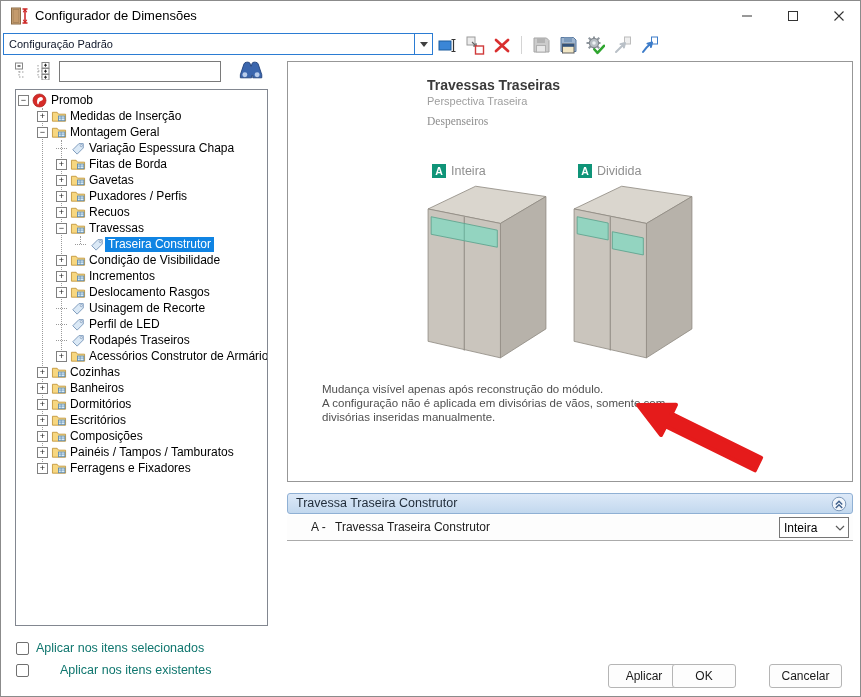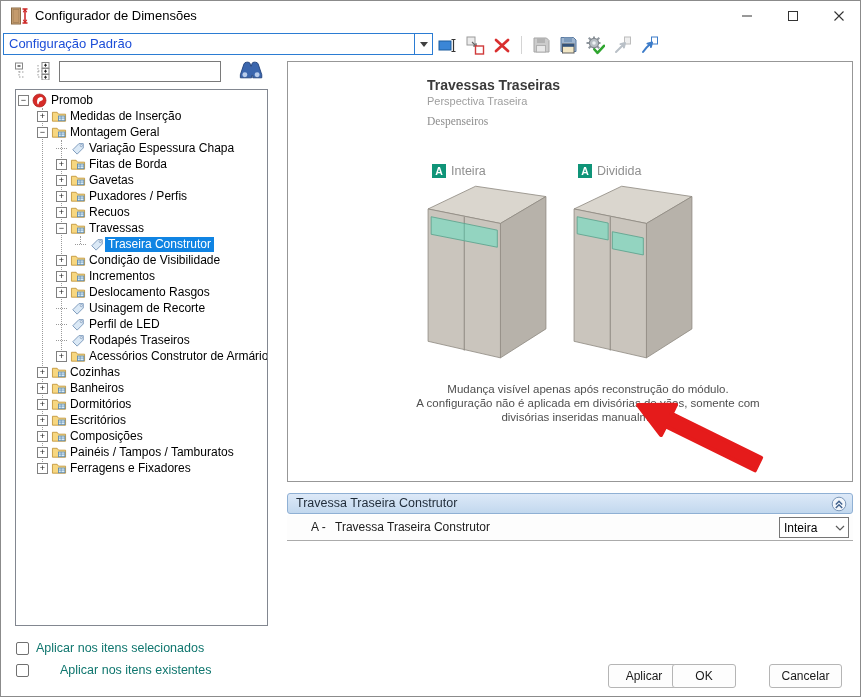--- a/index.html
+++ b/index.html
@@ -9,21 +9,21 @@
     border:1px solid #8b8b8b; overflow:hidden;
   }
   
   .titlebar { position:absolute; left:0; top:0; width:100%; height:30px; background:#fff; }
   .title-icon { position:absolute; left:9px; top:5px; width:20px; height:20px; }
   .title-text { position:absolute; left:34px; top:0; line-height:30px; font-size:13px; color:#000; }
   .winbtn { position:absolute; top:0; width:46px; height:30px; display:flex; align-items:center; justify-content:center; background:transparent; border:none; cursor:default; }
   .winbtn.min { left:723px; } .winbtn.max { left:769px; } .winbtn.close { left:815px; }
   
   .combo { position:absolute; left:2px; top:32px; width:430px; height:22px; border:1px solid #2b7cd3; background:#fff; display:flex; }
-  .combo-text { flex:1; font-size:13px; color:#1d4ed8; line-height:20px; padding-left:5px; overflow:hidden; white-space:nowrap; }
+  .combo-text { flex:1; font-size:11px; color:#0f172a; line-height:20px; padding-left:5px; overflow:hidden; white-space:nowrap; }
   .combo-arrow { width:18px; border-left:1px solid #2b7cd3; display:flex; align-items:center; justify-content:center; }
   .combo-arrow i { width:0; height:0; border-left:4px solid transparent; border-right:4px solid transparent; border-top:5px solid #404040; }
   .toolbar { position:absolute; left:436px; top:33px; height:22px; display:flex; align-items:center; gap:5px; }
   .tool { width:22px; height:22px; border:none; background:transparent; display:flex; align-items:center; justify-content:center; padding:0; }
   .tb-sep { width:1px; height:18px; background:#d4d4d4; margin:0 3px; }
   
   .tree-tool { position:absolute; top:61px; width:18px; height:20px; background:transparent; border:none; padding:0; }
   #collapse-all { left:13px; } #expand-all { left:33px; }
   .search-input { position:absolute; left:58px; top:60px; width:162px; height:21px; border:1px solid #7a7a7a; font-size:12px; padding:0 4px; font-family:"Liberation Sans",sans-serif; }
   .binoculars { position:absolute; left:236px; top:58px; width:28px; height:24px; border:none; background:transparent; padding:0; }
@@ -40,21 +40,21 @@
   .preview { position:absolute; left:286px; top:60px; width:566px; height:421px; border:1px solid #979797; background:#fff; }
   .pv-title { position:absolute; left:139px; top:15px; font-size:14px; font-weight:700; color:#3a3a3a; }
   .pv-sub   { position:absolute; left:139px; top:33px; font-size:11px; color:#9e9e9e; }
   .pv-cat   { position:absolute; left:139px; top:53px; font-size:11.5px; color:#8d8d8d;font-family:Liberation Serif, serif; }
   .opt { position:absolute; width:130px; }
   .opt-a { left:144px; top:101px; } .opt-b { left:290px; top:101px; }
   .opt-head { display:flex; align-items:center; height:15px; margin-bottom:4px; }
   .badge { width:14px; height:14px; background:#0f9478; color:#fff; font-size:10.5px; font-weight:700; text-align:center; line-height:14px; }
   .opt-label { font-size:12.5px; color:#8f8f8f; margin-left:5px; }
   .cab { margin-left:-6px; }
-  .pv-note { position:absolute; left:34px; top:320px; width:532px; text-align:center; font-size:11.5px; color:#4f4f4f; line-height:14px; }
+  .pv-note { position:absolute; left:34px; top:320px; width:532px; text-align:left; font-size:11.5px; color:#4f4f4f; line-height:14px; }
   .pv-note span { display:block; }
   .red-arrow { position:absolute; left:330px; top:333px; }
   
   .sect-header { position:absolute; left:286px; top:492px; width:566px; height:21px; border:1px solid #8fb0d4; border-radius:3px; background:linear-gradient(#dde9f8,#c2d8ee); }
   .sect-title { position:absolute; left:8px; top:0; line-height:19px; font-size:12.5px; color:#1f2b38; }
   .sect-collapse { position:absolute; right:5px; top:2px; width:16px; height:16px; border:none; background:transparent; padding:0; }
   .prop-row { position:absolute; left:286px; top:514px; width:566px; height:26px; border-bottom:1px solid #ababab; background:#fdfdfd; }
   .prop-key { position:absolute; left:24px; top:0; line-height:25px; font-size:12px; color:#1c1c1c; }
   .prop-label { position:absolute; left:48px; top:0; line-height:25px; font-size:12px; color:#1c1c1c; }
   .prop-select { position:absolute; right:4px; top:2px; width:70px; height:21px; border:1px solid #767676; background:#fff; display:flex; align-items:center; }

